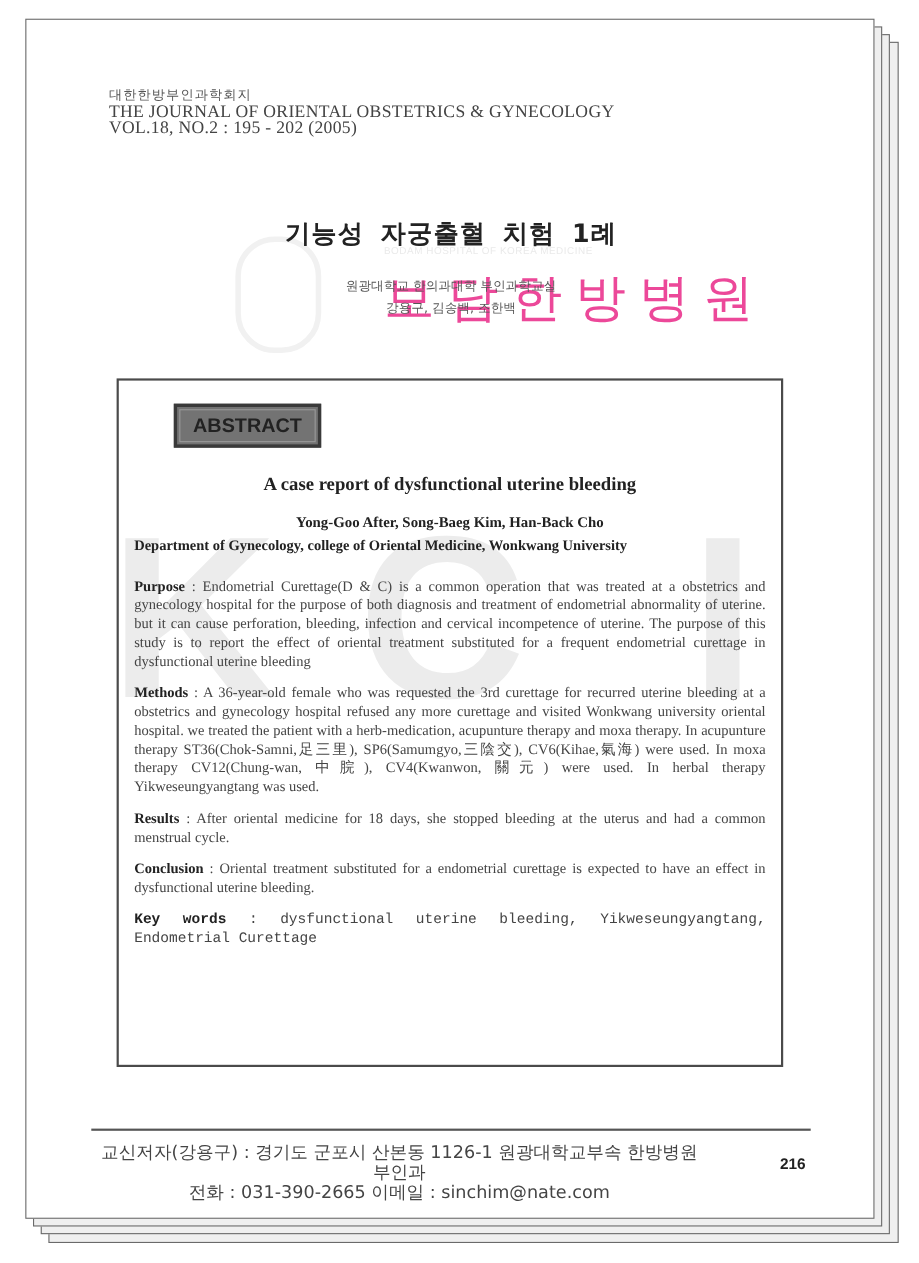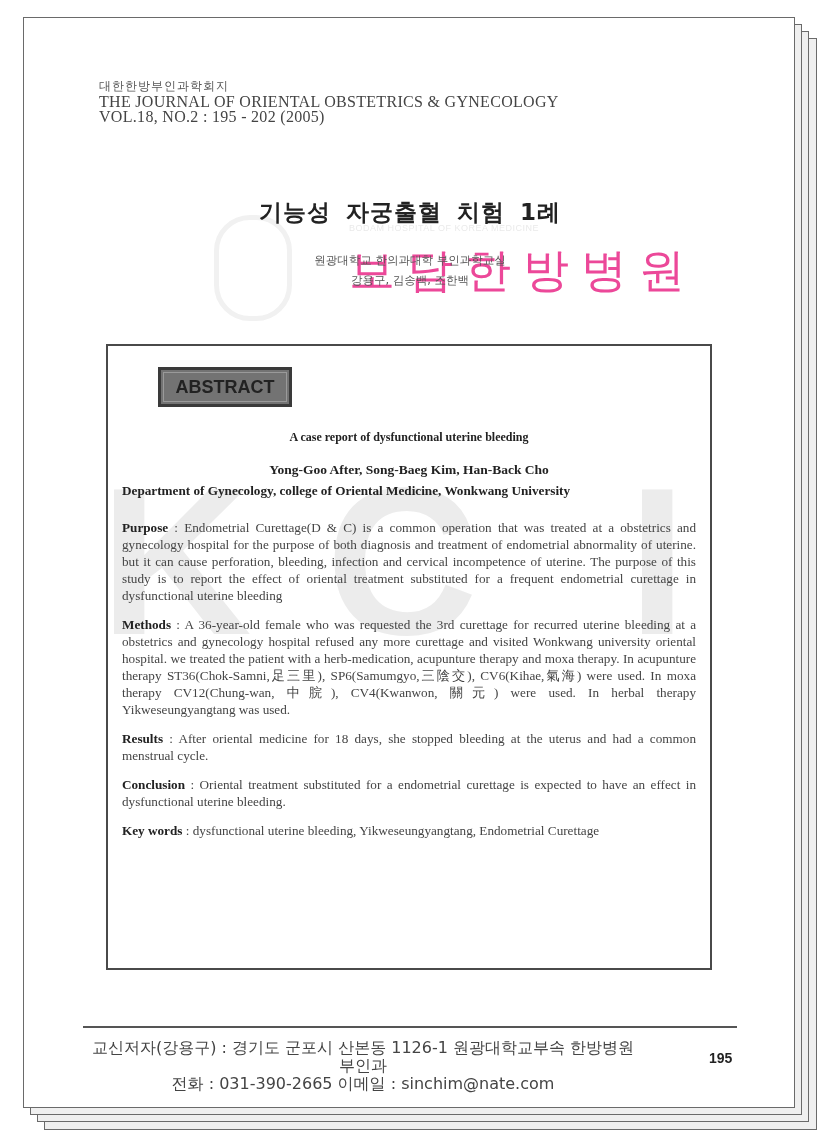--- a/index.html
+++ b/index.html
@@ -131,21 +131,21 @@
     .box-inner {
       position: absolute;
       left: 14px; top: 84px;
       width: 574px;
       font-family: "Liberation Serif", serif;
       color: #3a3a3a;
     }
     .art-title {
       text-align: center;
       font-weight: bold;
-      font-size: 12px;
+      font-size: 17px;
       color: #222;
       margin: 0 0 14px 0;
     }
     .art-authors {
       text-align: center;
       font-weight: bold;
       font-size: 13.5px;
       color: #222;
       margin: 0;
       line-height: 22px;
@@ -159,21 +159,21 @@
       line-height: 20px;
     }
     .sec {
       font-size: 13.2px;
       line-height: 17px;
       text-align: justify;
       margin: 0 0 12px 0;
       color: #444;
     }
     .sec b { color: #222; font-weight: bold; }
-    .sec.kw { margin-top: 9px; }
+    .sec.kw { margin-top: 9px; font-family: Liberation Mono, monospace; }
 
     
     .foot-line {
       left: 59px; top: 1008px;
       width: 654px; height: 0;
       border-top: 2.5px solid #555;
     }
     .foot-text {
       left: 59px; top: 1021px;
       width: 560px;
@@ -247,14 +247,14 @@
         <b>Key words</b><span> : </span><span>dysfunctional uterine bleeding, Yikweseungyangtang, Endometrial Curettage</span>
       </p>
     </div>
   </div>
 
   <div class="abs foot-line"></div>
   <div class="abs foot-text">
     <div>교신저자(강용구) : 경기도 군포시 산본동 1126-1 원광대학교부속 한방병원 부인과</div>
     <div>전화 : 031-390-2665  이메일 : sinchim@nate.com</div>
   </div>
-  <div class="abs page-num">195</div>
+  <div class="abs page-num">216</div>
 </div>
 
 </body></html>

